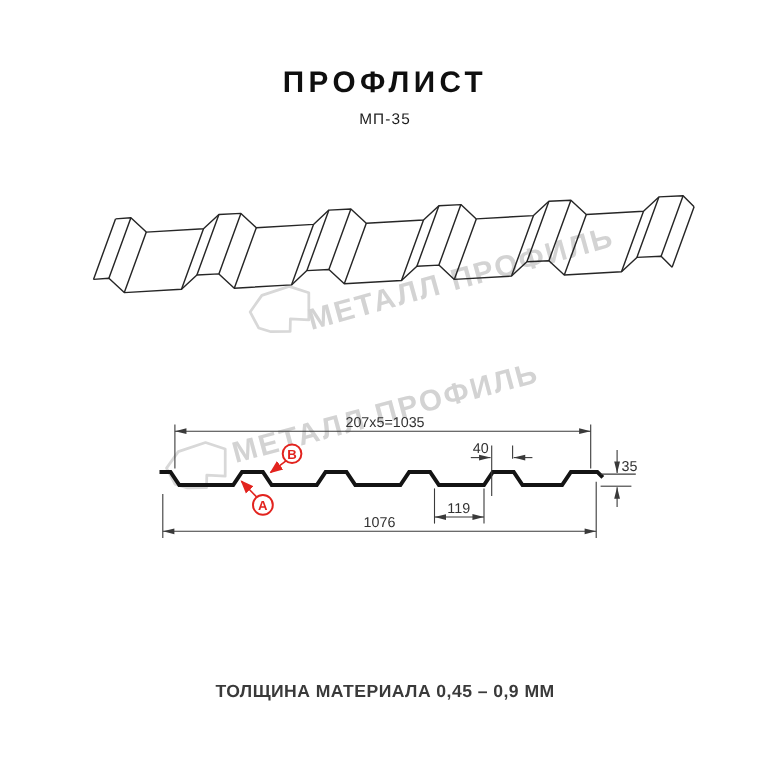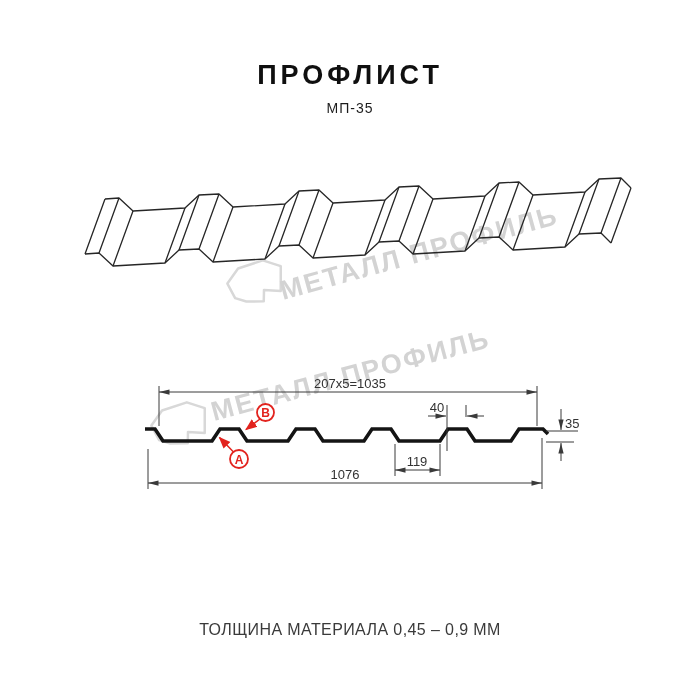--- a/index.html
+++ b/index.html
@@ -10,21 +10,21 @@
   .title{
     position:absolute;top:62px;left:0;width:700px;text-align:center;
     font-size:27px;font-weight:800;letter-spacing:4px;color:#0f0f0f;line-height:1;
   }
   .subtitle{
     position:absolute;top:101px;left:0;width:700px;text-align:center;
     font-size:14px;font-weight:400;letter-spacing:1px;color:#1c1c1c;line-height:1;
   }
   .footer-note{
     position:absolute;top:620px;left:0;width:700px;text-align:center;
-    font-size:16px;font-weight:400;letter-spacing:0.4px;color:#3a3a3a;line-height:1.2;
+    font-size:16px;font-weight:700;letter-spacing:0.4px;color:#3a3a3a;line-height:1.2;
   }
   svg.scene{position:absolute;left:0;top:0;}
   .wm-text{font-family:"Liberation Sans",sans-serif;font-weight:bold;font-size:27px;letter-spacing:2px;fill:#d3d3d3;}
   .dim-line{stroke:#3a3a3a;stroke-width:1;fill:none;}
   .dim-text{font-family:"Liberation Sans",sans-serif;font-size:13px;fill:#333333;}
   .marker-letter{font-family:"Liberation Sans",sans-serif;font-size:12px;font-weight:bold;fill:#e2231e;}
 </style>
 </head>
 <body>
 

